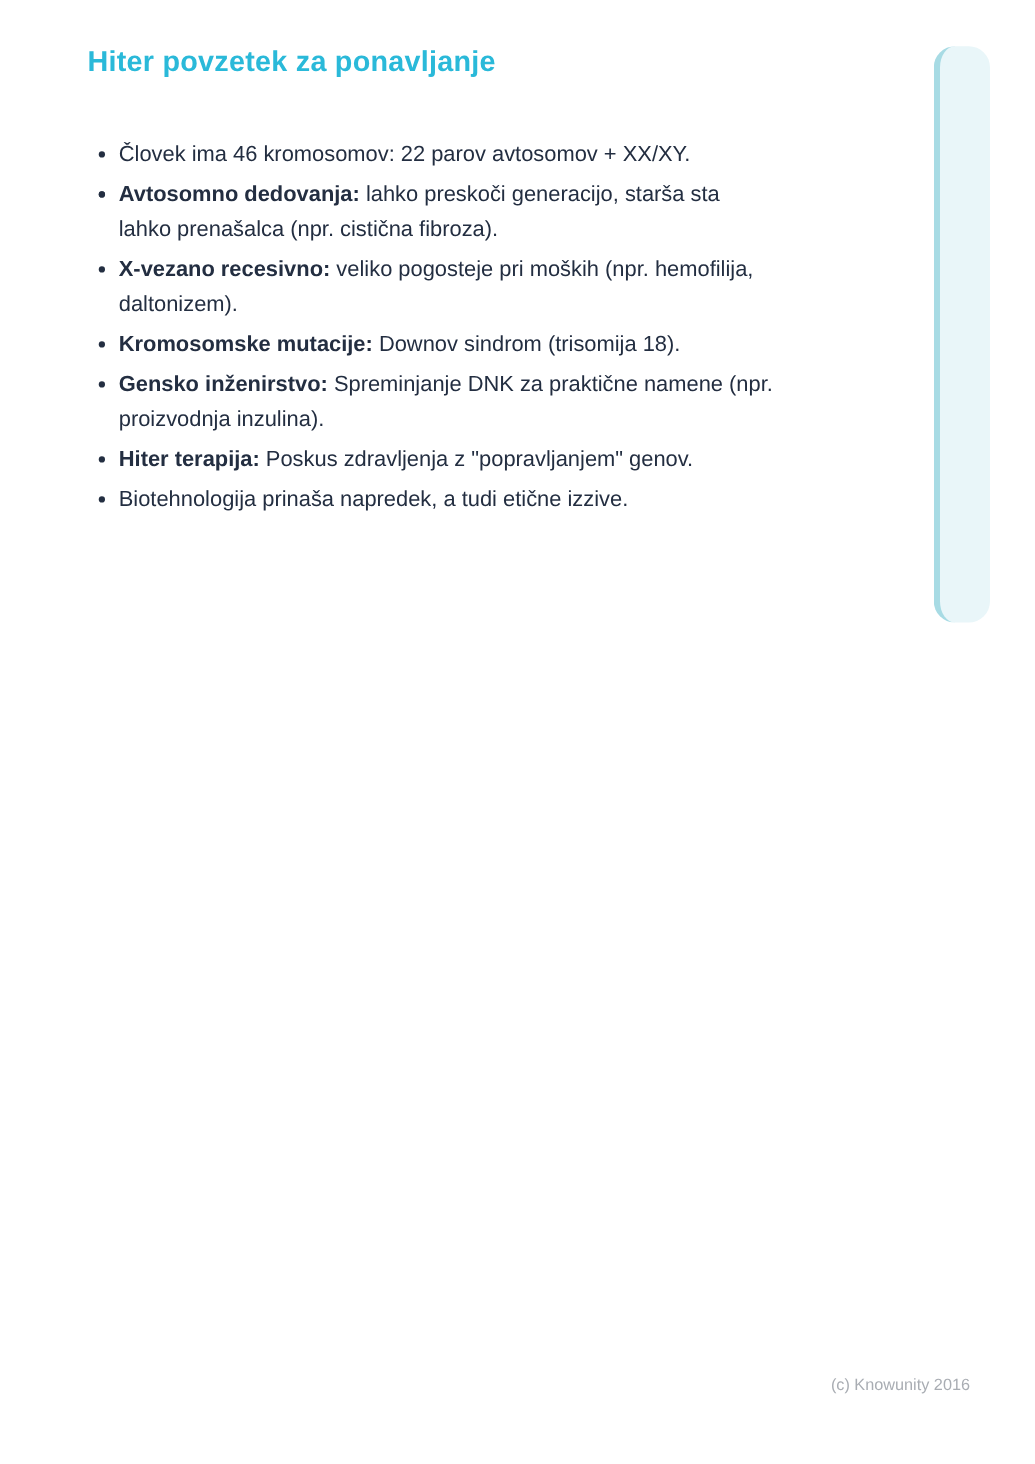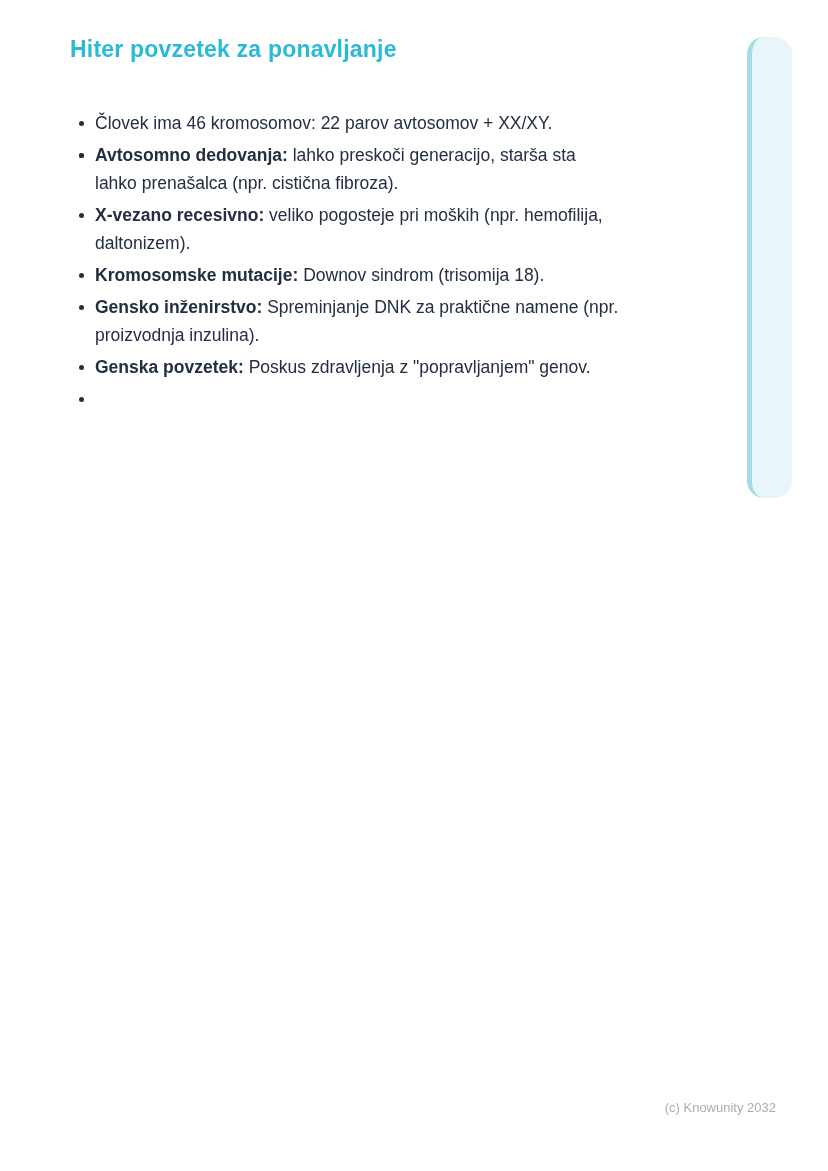--- a/index.html
+++ b/index.html
@@ -83,21 +83,21 @@
 
   <h1 class="page-title">Hiter povzetek za ponavljanje</h1>
 
   <ul class="summary-list">
       <li><span class="bullet-dot"></span><span>Človek ima 46 kromosomov: 22 parov avtosomov + XX/XY.</span></li>
       <li><span class="bullet-dot"></span></li>
       <li><span class="bullet-dot"></span><span class="lead">Avtosomno dedovanja:</span><span> lahko preskoči generacijo, starša sta lahko prenašalca (npr. cistična fibroza).</span></li>
       <li><span class="bullet-dot"></span><span class="lead">X-vezano recesivno:</span><span> veliko pogosteje pri moških (npr. hemofilija, daltonizem).</span></li>
       <li><span class="bullet-dot"></span><span class="lead">Kromosomske mutacije:</span><span> Downov sindrom (trisomija 18).</span></li>
       <li><span class="bullet-dot"></span><span class="lead">Gensko inženirstvo:</span><span> Spreminjanje DNK za praktične namene (npr. proizvodnja inzulina).</span></li>
-      <li><span class="bullet-dot"></span><span class="lead">Genska povzetek:</span><span> Poskus zdravljenja z "popravljanjem" genov.</span></li>
-      <li><span class="bullet-dot"></span></li>
+      <li><span class="bullet-dot"></span><span class="lead">Hiter terapija:</span><span> Poskus zdravljenja z "popravljanjem" genov.</span></li>
+      <li><span class="bullet-dot"></span><span>Biotehnologija prinaša napredek, a tudi etične izzive.</span></li>
     </ul>
 
   <div class="accent"></div>
 
-  <div class="footer-credit">(c) Knowunity 2032</div>
+  <div class="footer-credit">(c) Knowunity 2016</div>
 
 </div>
 
 </body></html>

